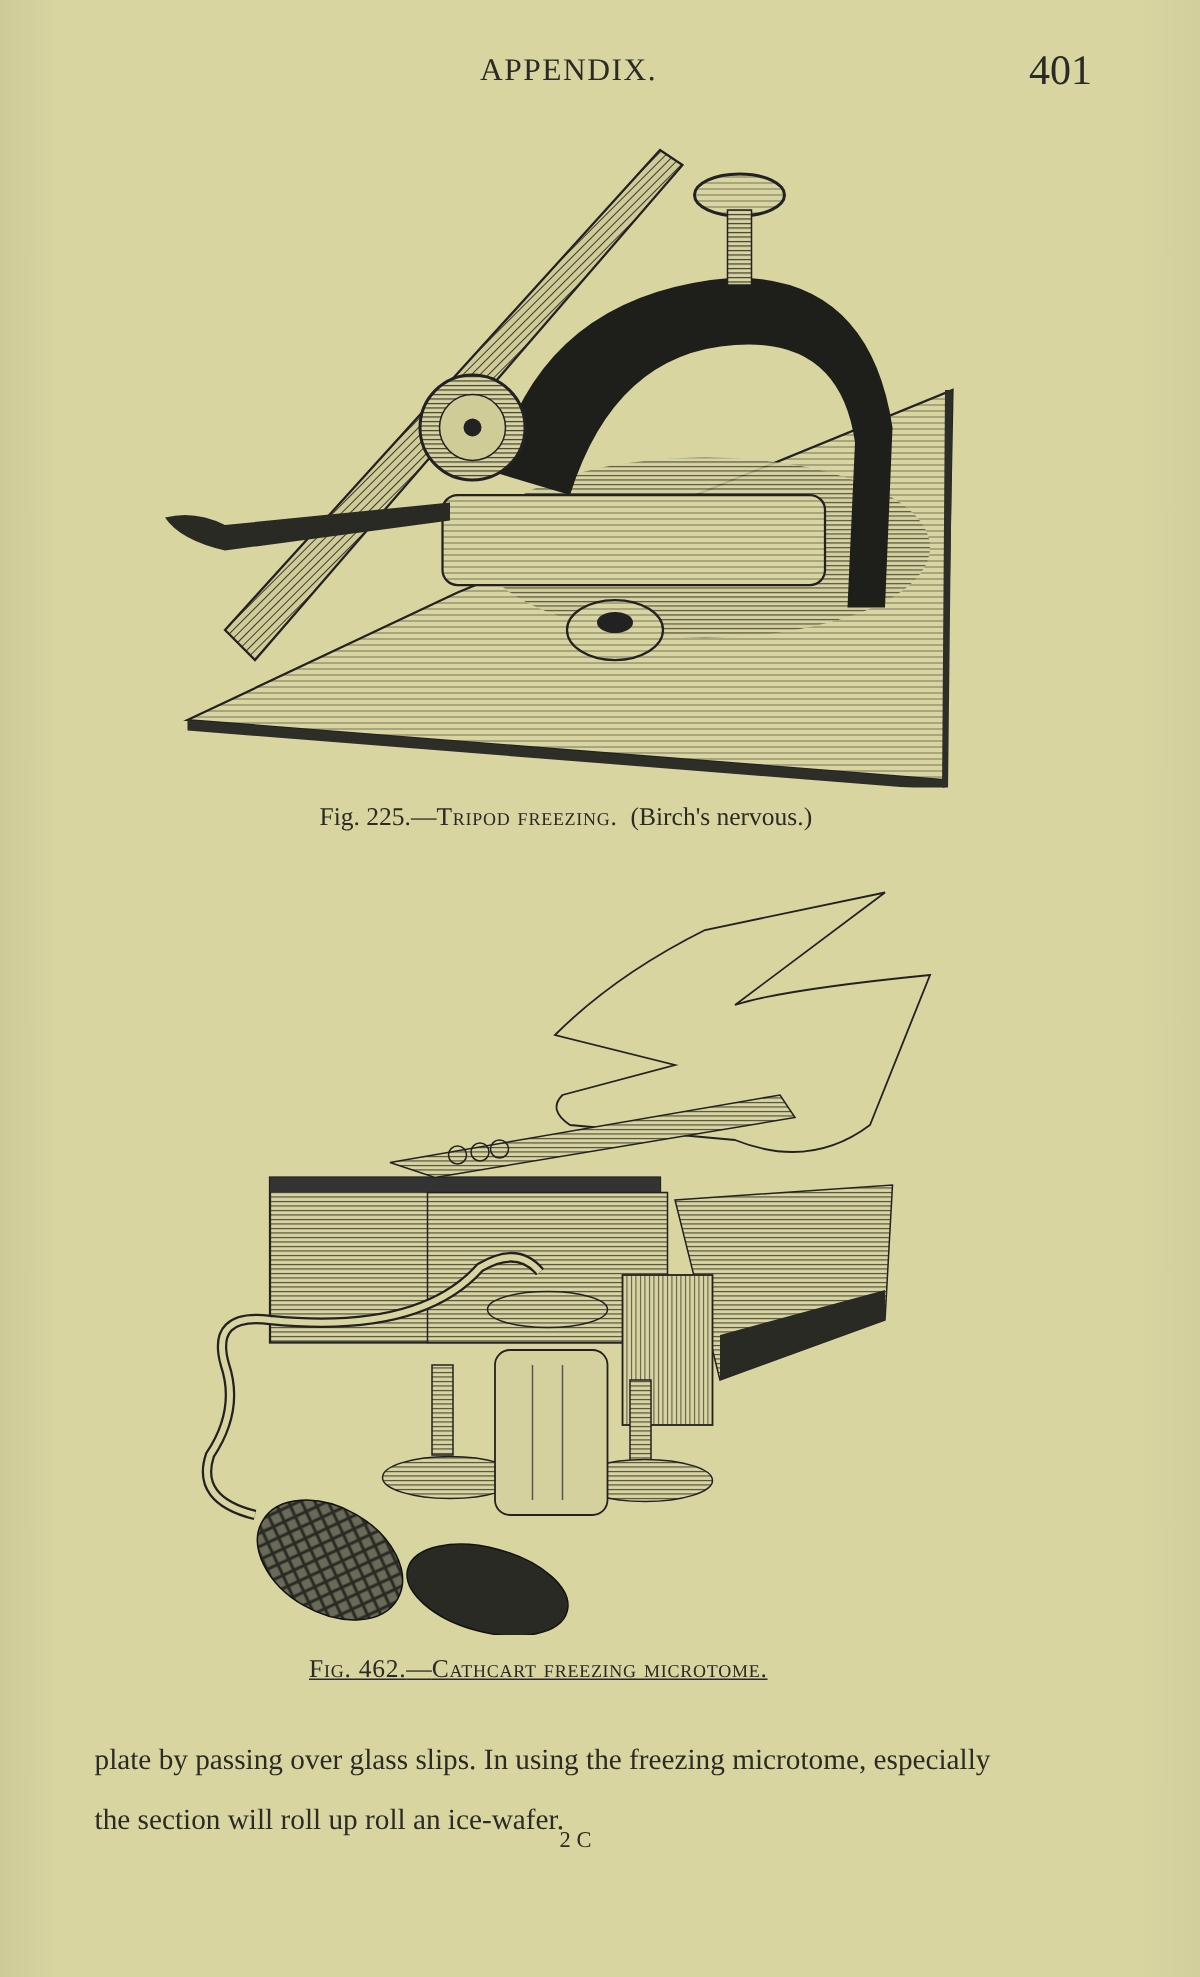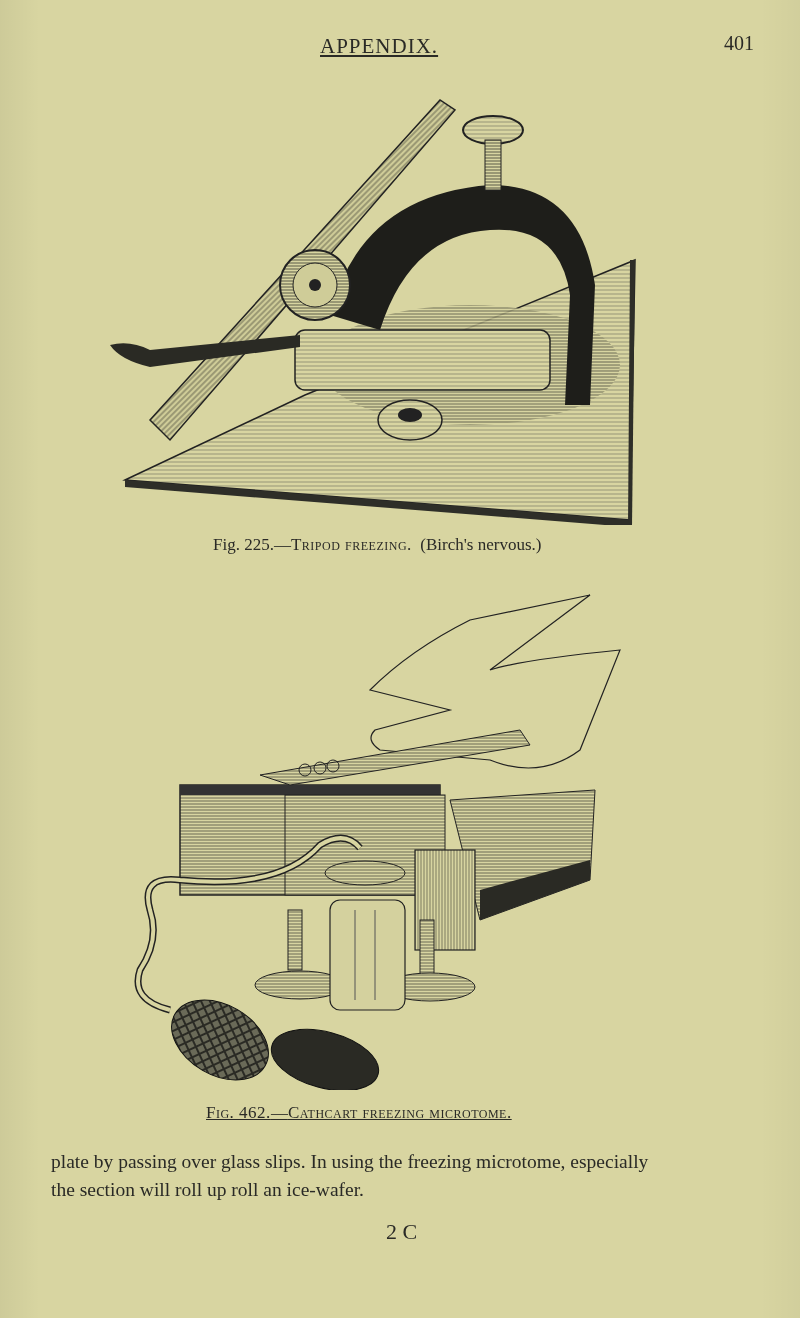--- a/index.html
+++ b/index.html
@@ -10,36 +10,36 @@
       color:#2a2a26;
     }
     .page-bg {
       position:absolute; inset:0;
       background:
         linear-gradient(90deg, rgba(0,0,0,0.05) 0, rgba(0,0,0,0) 40px, rgba(0,0,0,0) 760px, rgba(0,0,0,0.03) 800px),
         #d8d5a1;
     }
     .header { position:absolute; top:32px; left:0; width:800px; height:30px; }
     .running-head {
-      position:absolute; left:320px; top:2px; font-size:21px; letter-spacing:1px;text-decoration:underline;
+      position:absolute; left:320px; top:2px; font-size:21px; letter-spacing:1px;
     }
-    .page-number { position:absolute; left:724px; top:0px; font-size:20px; }
+    .page-number { position:absolute; left:686px; top:0px; font-size:28px; }
     .figure { position:absolute; }
     .fig1 { left:110px; top:85px; width:560px; height:440px; }
     .fig2 { left:120px; top:590px; width:520px; height:500px; }
     .caption { position:absolute; font-size:17px; white-space:nowrap; }
     .cap1 { left:213px; top:535px; }
     .cap2 { left:206px; top:1103px;text-decoration:underline; }
     .sc { font-variant:small-caps; letter-spacing:0.5px; }
     .body-text {
       position:absolute; left:47px; top:1146px; width:705px;
       font-size:19.5px; line-height:24px; text-align:justify;
     }
-    .body-text p { margin:4px; }
-    .signature { position:absolute; left:386px; top:1219px; font-size:22px; }
+    .body-text p { margin:16px; }
+    .signature { position:absolute; left:373px; top:1219px; font-size:15px; }
     svg { display:block; }
   </style>
 </head>
 <body>
 
 <div class="page-bg"></div>
 
 <div class="header">
   <span class="running-head">APPENDIX.</span>
   <span class="page-number">401</span>

